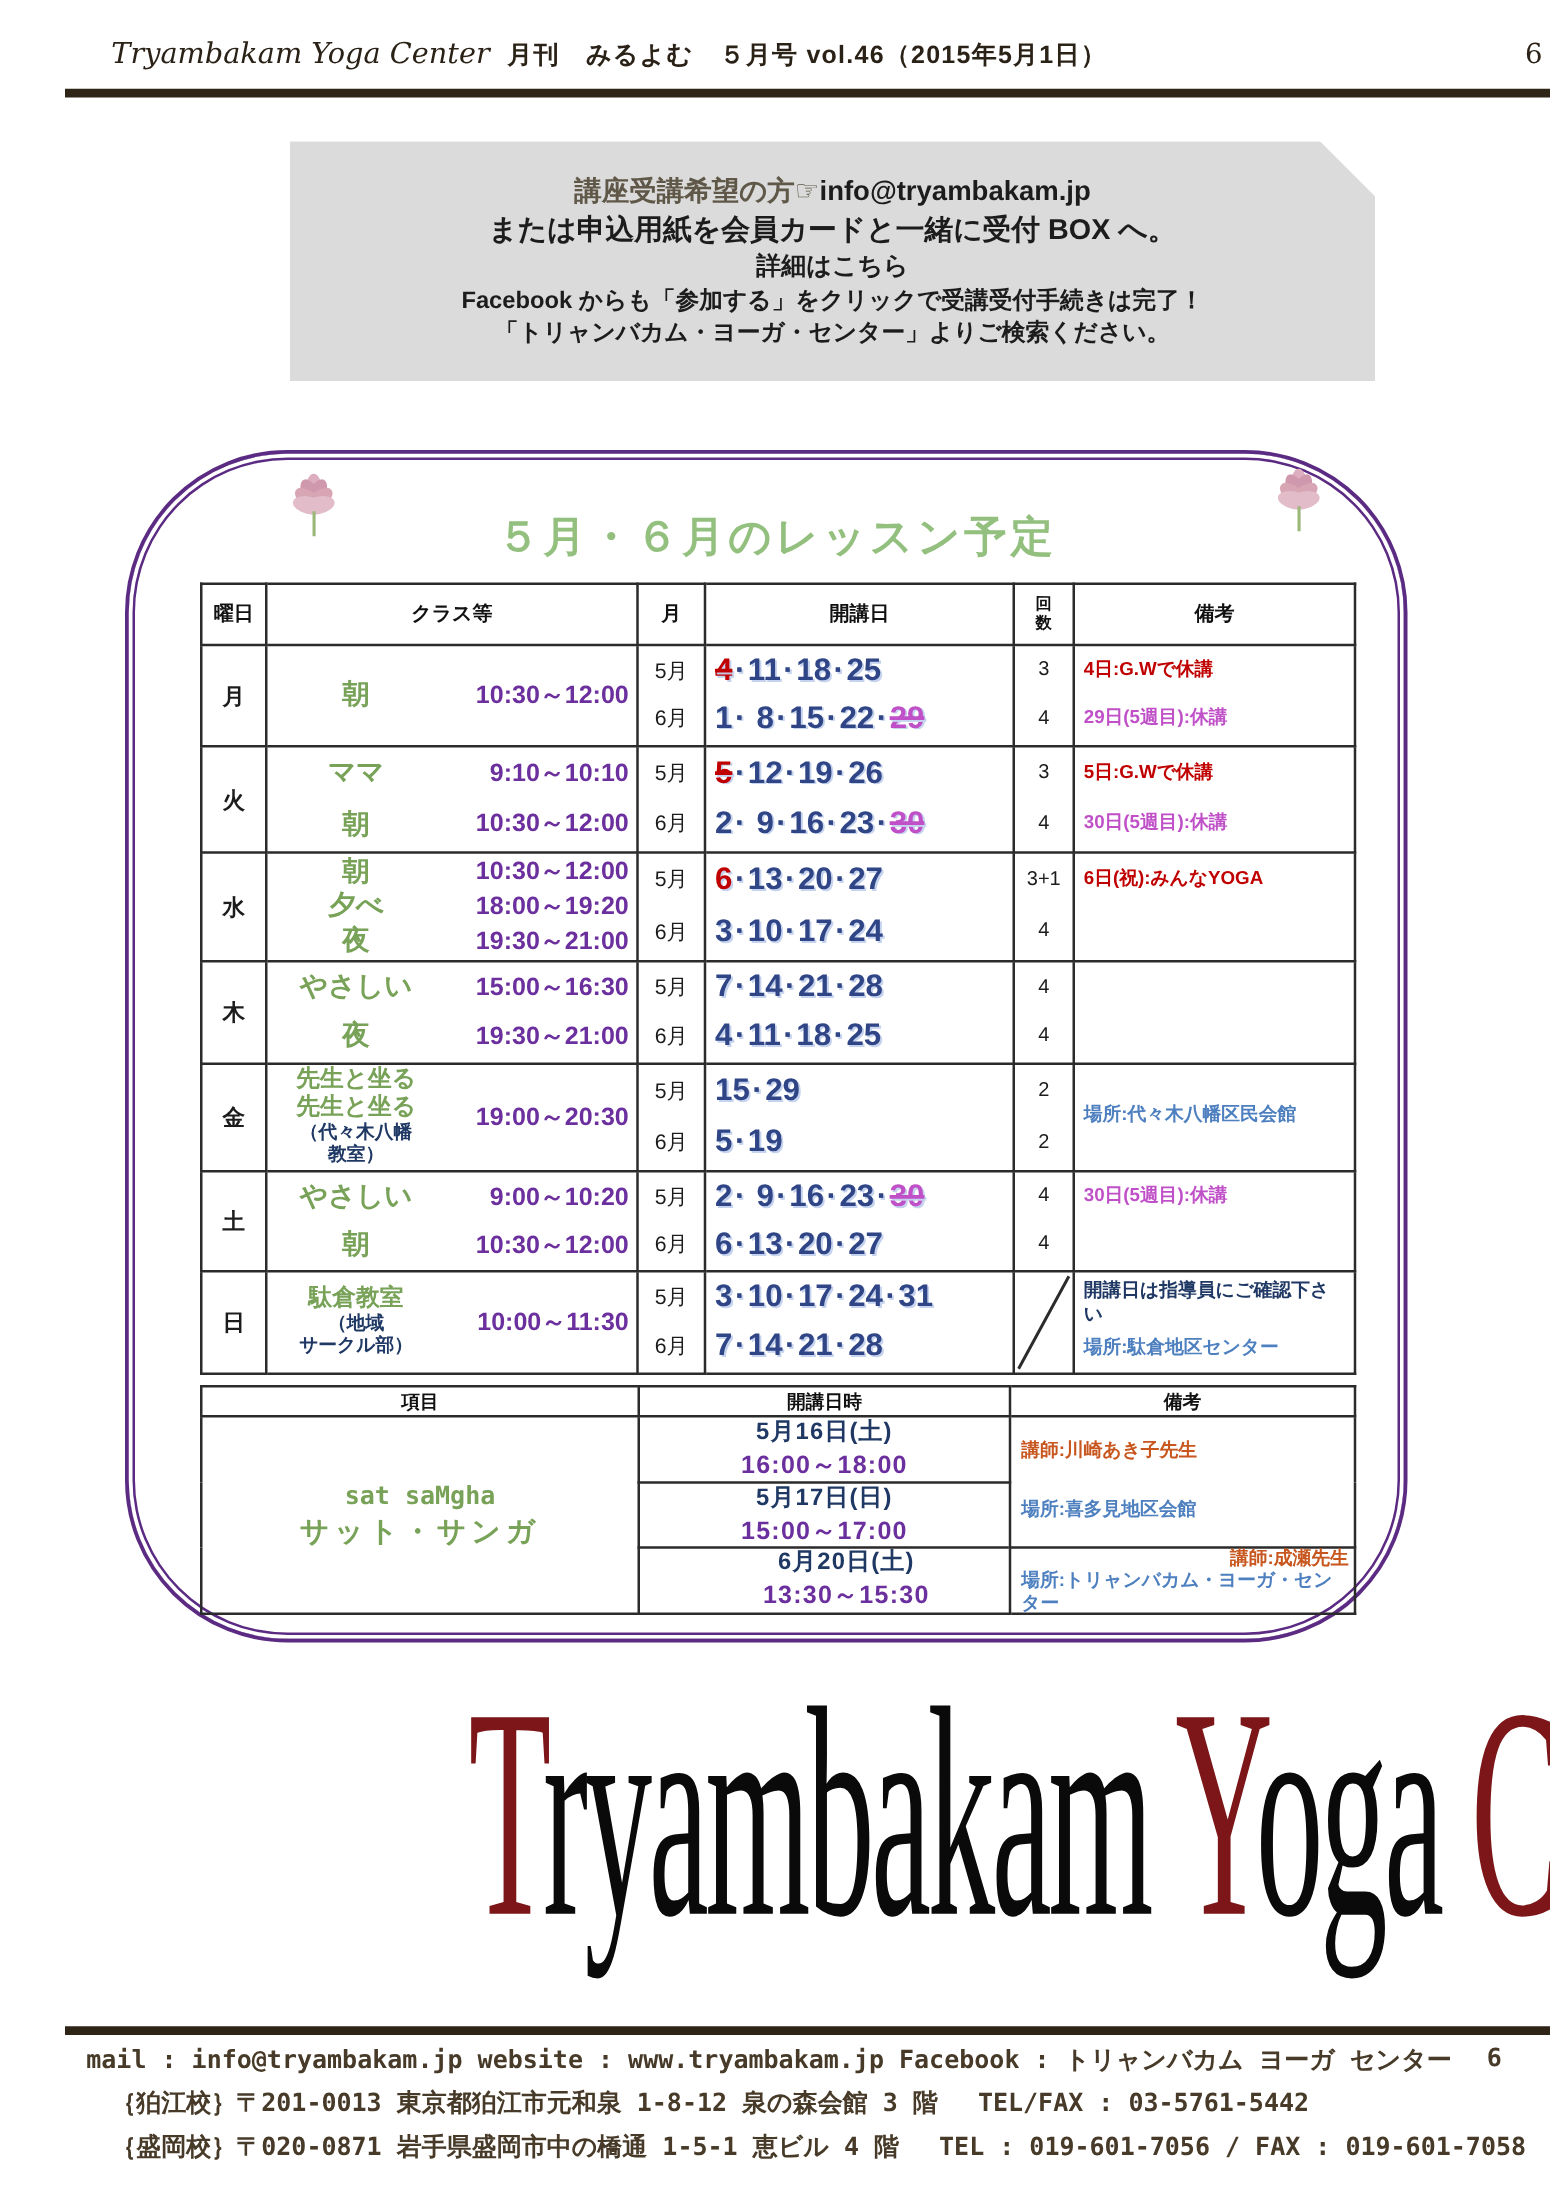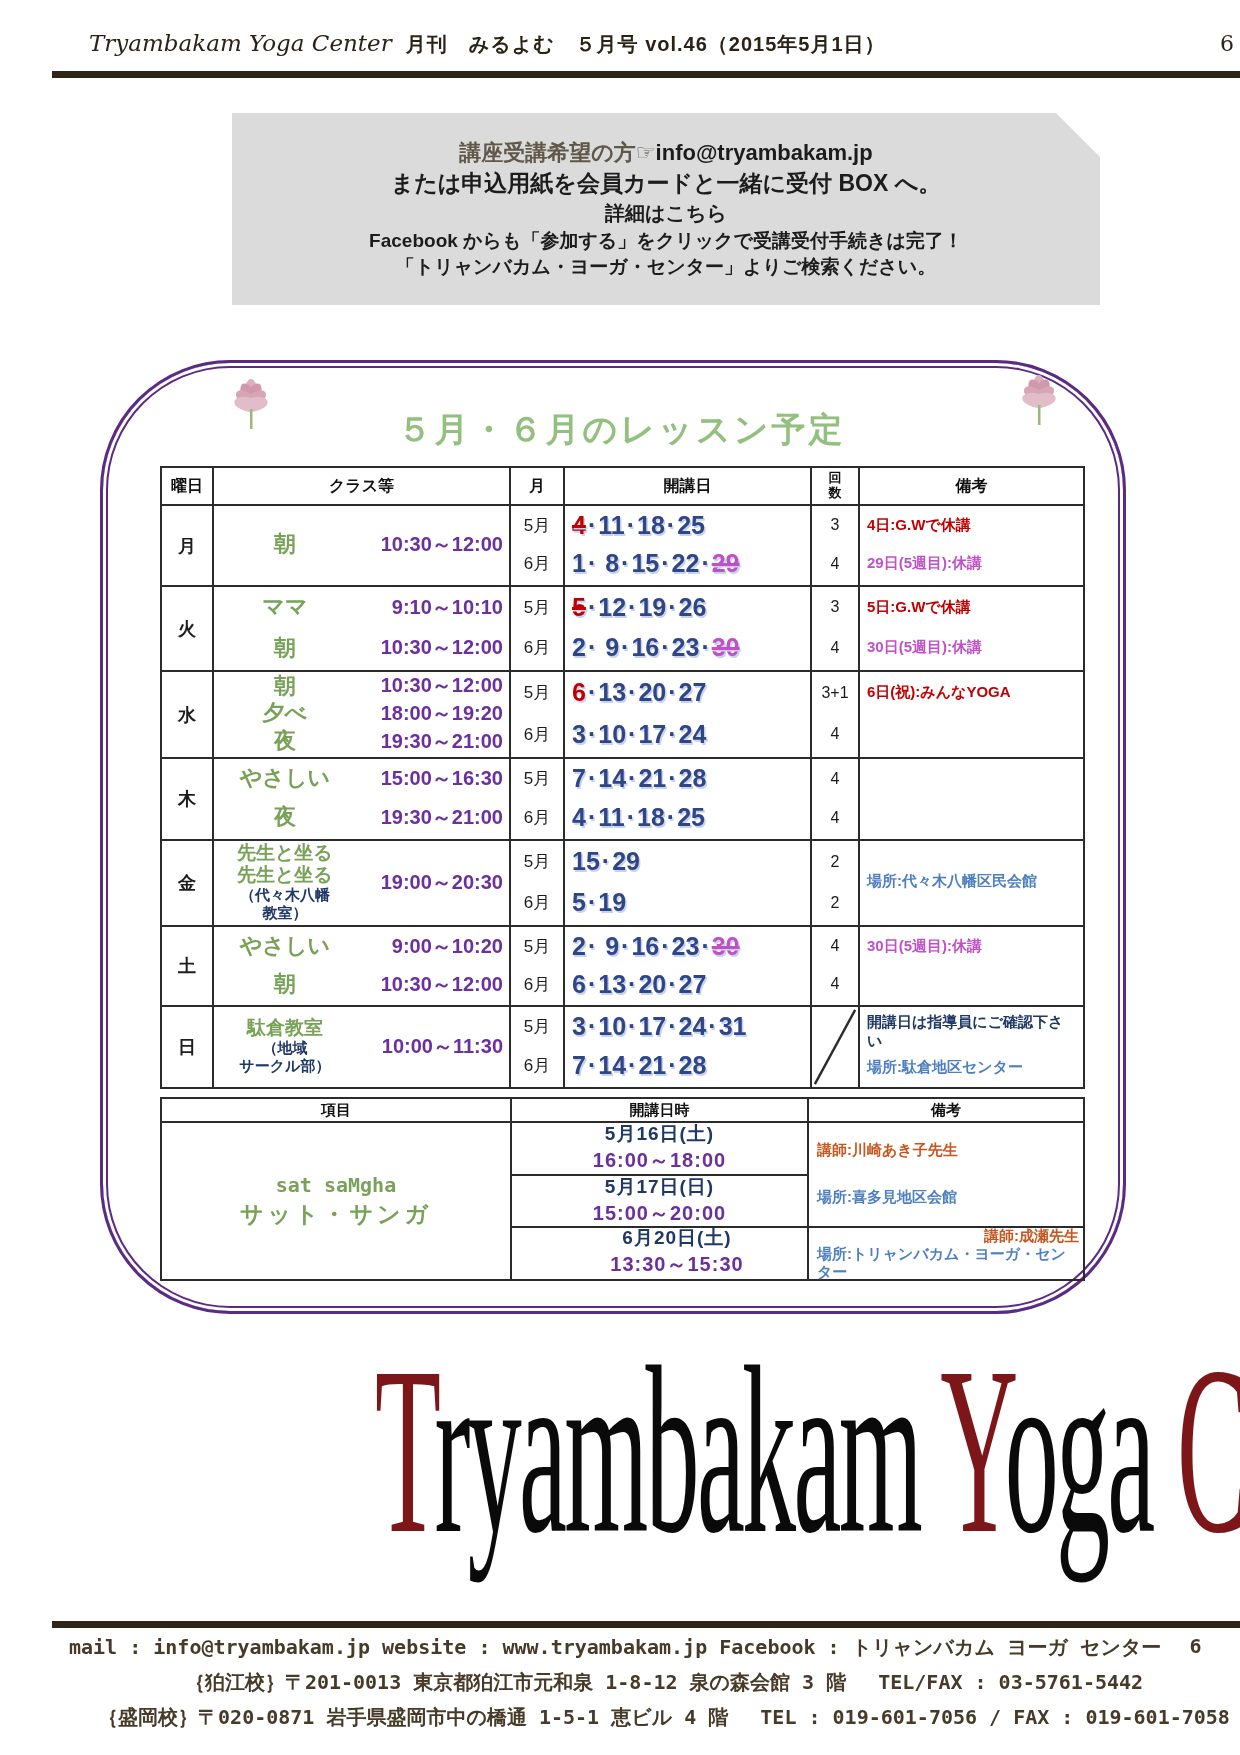--- a/index.html
+++ b/index.html
@@ -81,21 +81,21 @@
   
   .logo{position:absolute;top:1330px;left:0;width:100%;text-align:center;white-space:nowrap;
         font-family:"Liberation Serif",serif;font-size:240px;line-height:1;
         transform:scaleX(0.45);transform-origin:center;letter-spacing:-6px;color:#0a0a0a;}
   .logo .cap{color:var(--logored);}
   
   .ftr{position:absolute;top:1634px;left:35px;right:35px;color:var(--footer);
        font-family:"DejaVu Sans Mono","Liberation Sans",sans-serif;font-weight:bold;}
   .ftr-l1{font-size:20px;display:flex;}
   .ftr-l1 .pg{margin-left:28px;}
-  .ftr-l2,.ftr-l3{font-size:20px;margin-top:8px;padding-left:20px;text-align:center;}
+  .ftr-l2,.ftr-l3{font-size:20px;margin-top:8px;padding-left:20px;}
 </style>
 </head>
 <body>
 
 <div class="page">
 
   <div class="hdr">
     <span class="hdr-brand">Tryambakam Yoga Center</span>
     <span class="hdr-issue">月刊　みるよむ　５月号 vol.46（2015年5月1日）</span>
     <span class="hdr-page">6</span>
@@ -143,21 +143,21 @@
       <table class="t1">
         <colgroup>
           <col style="width:52px">
             <col style="width:297px">
             <col style="width:54px">
           <col style="width:247px">
             <col style="width:48px">
             <col style="width:225px">
         </colgroup>
         <thead>
-          <tr style="height:38px">
+          <tr style="height:49px">
             <th>曜日</th>
             <th>クラス等</th>
             <th>月</th>
             <th>開講日</th>
             <th class="th-count"><span>回数</span></th>
             <th>備考</th>
           </tr>
         </thead>
         <tbody id="lesson-body">
             <tr style="height: 81px;">
@@ -588,21 +588,21 @@
                 <div class="enote spread" style="height: 93px;">
                   <div class="note c-orange">講師:川崎あき子先生</div>
                   <div class="note c-blue">場所:喜多見地区会館</div>
                 </div>
               </td>
             </tr>
             <tr style="height: 52px;">
               <td>
                 <div class="when" style="height: 48px;">
                   <div class="dt">5月17日(日)</div>
-                  <div class="tm">15:00～20:00</div>
+                  <div class="tm">15:00～17:00</div>
                 </div>
               </td>
             </tr>
             <tr style="height: 51px;">
               <td>
                 <div class="when" style="height: 47px; padding-left: 35px;">
                   <div class="dt">6月20日(土)</div>
                   <div class="tm">13:30～15:30</div>
                 </div>
               </td>

